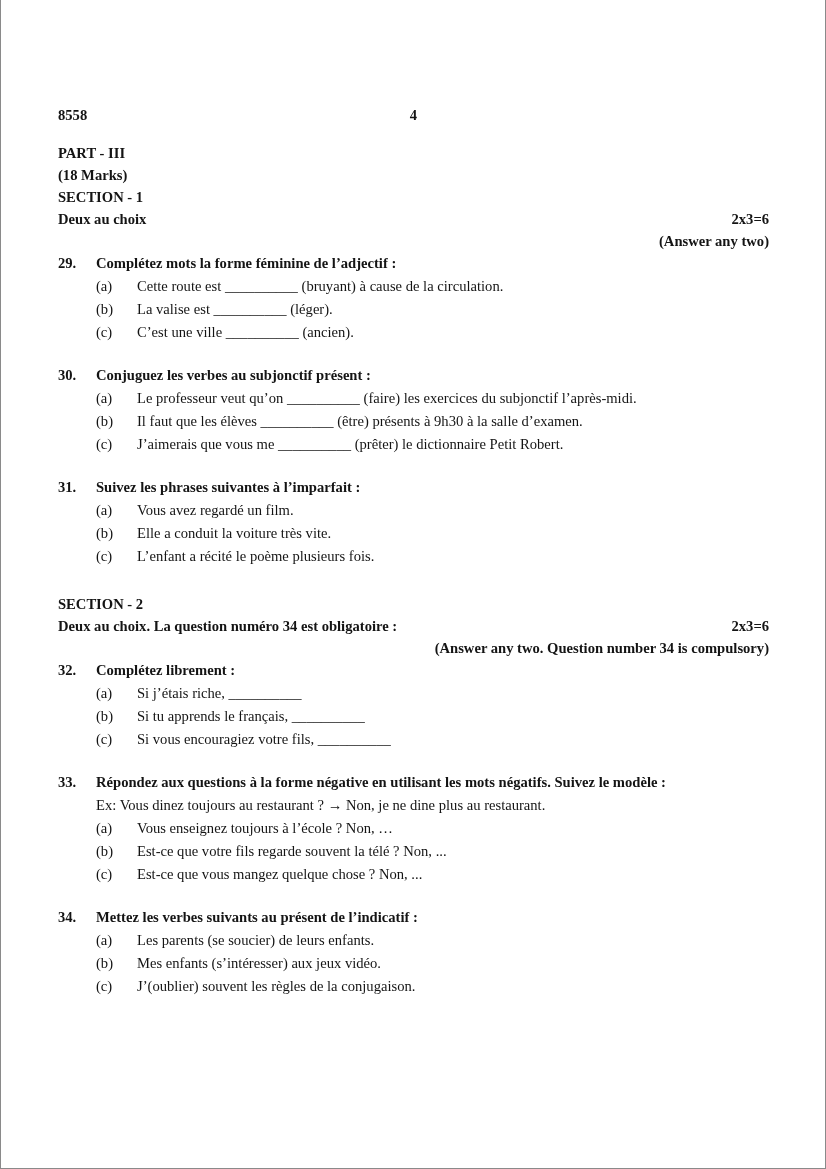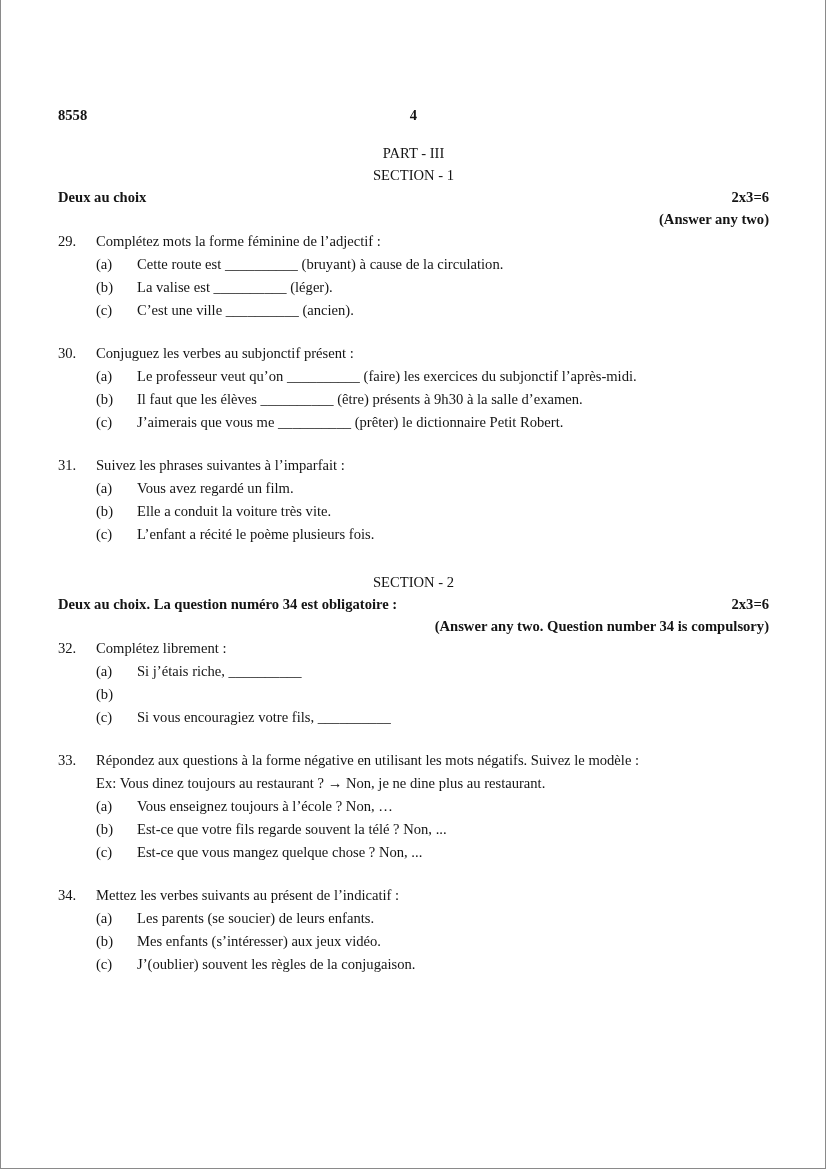--- a/index.html
+++ b/index.html
@@ -22,33 +22,33 @@
   .page-header {
     display: grid;
     grid-template-columns: 1fr auto 1fr;
     font-weight: bold;
     margin-bottom: 16px;
   }
   .page-header .left { text-align: left; }
   .page-header .center { text-align: center; }
   .page-header .right { text-align: right; }
 
-  .center-line { text-align: center; font-weight: normal; }
+  .center-line { font-weight: bold; }
 
   .instr-row {
     display: flex;
     justify-content: space-between;
     font-weight: bold;
     margin-top: 0px;
     text-align: center;
   }
   .instr-en { font-weight: bold; text-align: right; }
 
   .question { margin-top: 7px; margin-bottom: 21px; }
-  .q-head { display: flex; font-weight: normal; margin-top: 0; }
+  .q-head { display: flex; font-weight: bold; margin-top: 0; }
   .q-num { width: 38px; flex: 0 0 38px; }
   .q-text { flex: 1; }
   .q-example { padding-left: 38px; margin-top: 1px; }
   .q-parts { margin-top: 1px; }
   .part { display: flex; padding-left: 38px; margin-top: 1px; }
   .p-label { width: 41px; flex: 0 0 41px; }
   .p-text { flex: 1; }
 
   .section2-title { margin-top: 26px; }
   .first-question-gap { margin-top: 0; }
@@ -58,20 +58,21 @@
 
 <div class="page">
 
   <div class="page-header">
     <span class="left">8558</span>
     <span class="center">4</span>
     <span class="right"></span>
   </div>
 
   <div class="center-line">PART - III</div>
+  <div class="center-line">(18 Marks)</div>
 
   <section>
     <div class="center-line">SECTION - 1</div>
 
     <div class="instr-row">
       <div>Deux au choix</div>
       <div>2x3=6</div>
     </div>
     <div class="instr-en">(Answer any two)</div>
 
@@ -153,20 +154,21 @@
         <span class="q-num">32.</span>
         <span class="q-text">Complétez librement :</span>
       </div>
       <div class="q-parts">
         <div class="part">
           <span class="p-label">(a)</span>
           <span class="p-text">Si j’étais riche, __________</span>
         </div>
         <div class="part">
           <span class="p-label">(b)</span>
+          <span class="p-text">Si tu apprends le français, __________</span>
         </div>
         <div class="part">
           <span class="p-label">(c)</span>
           <span class="p-text">Si vous encouragiez votre fils, __________</span>
         </div>
       </div>
     </div>
 
     <div class="question">
       <div class="q-head">

